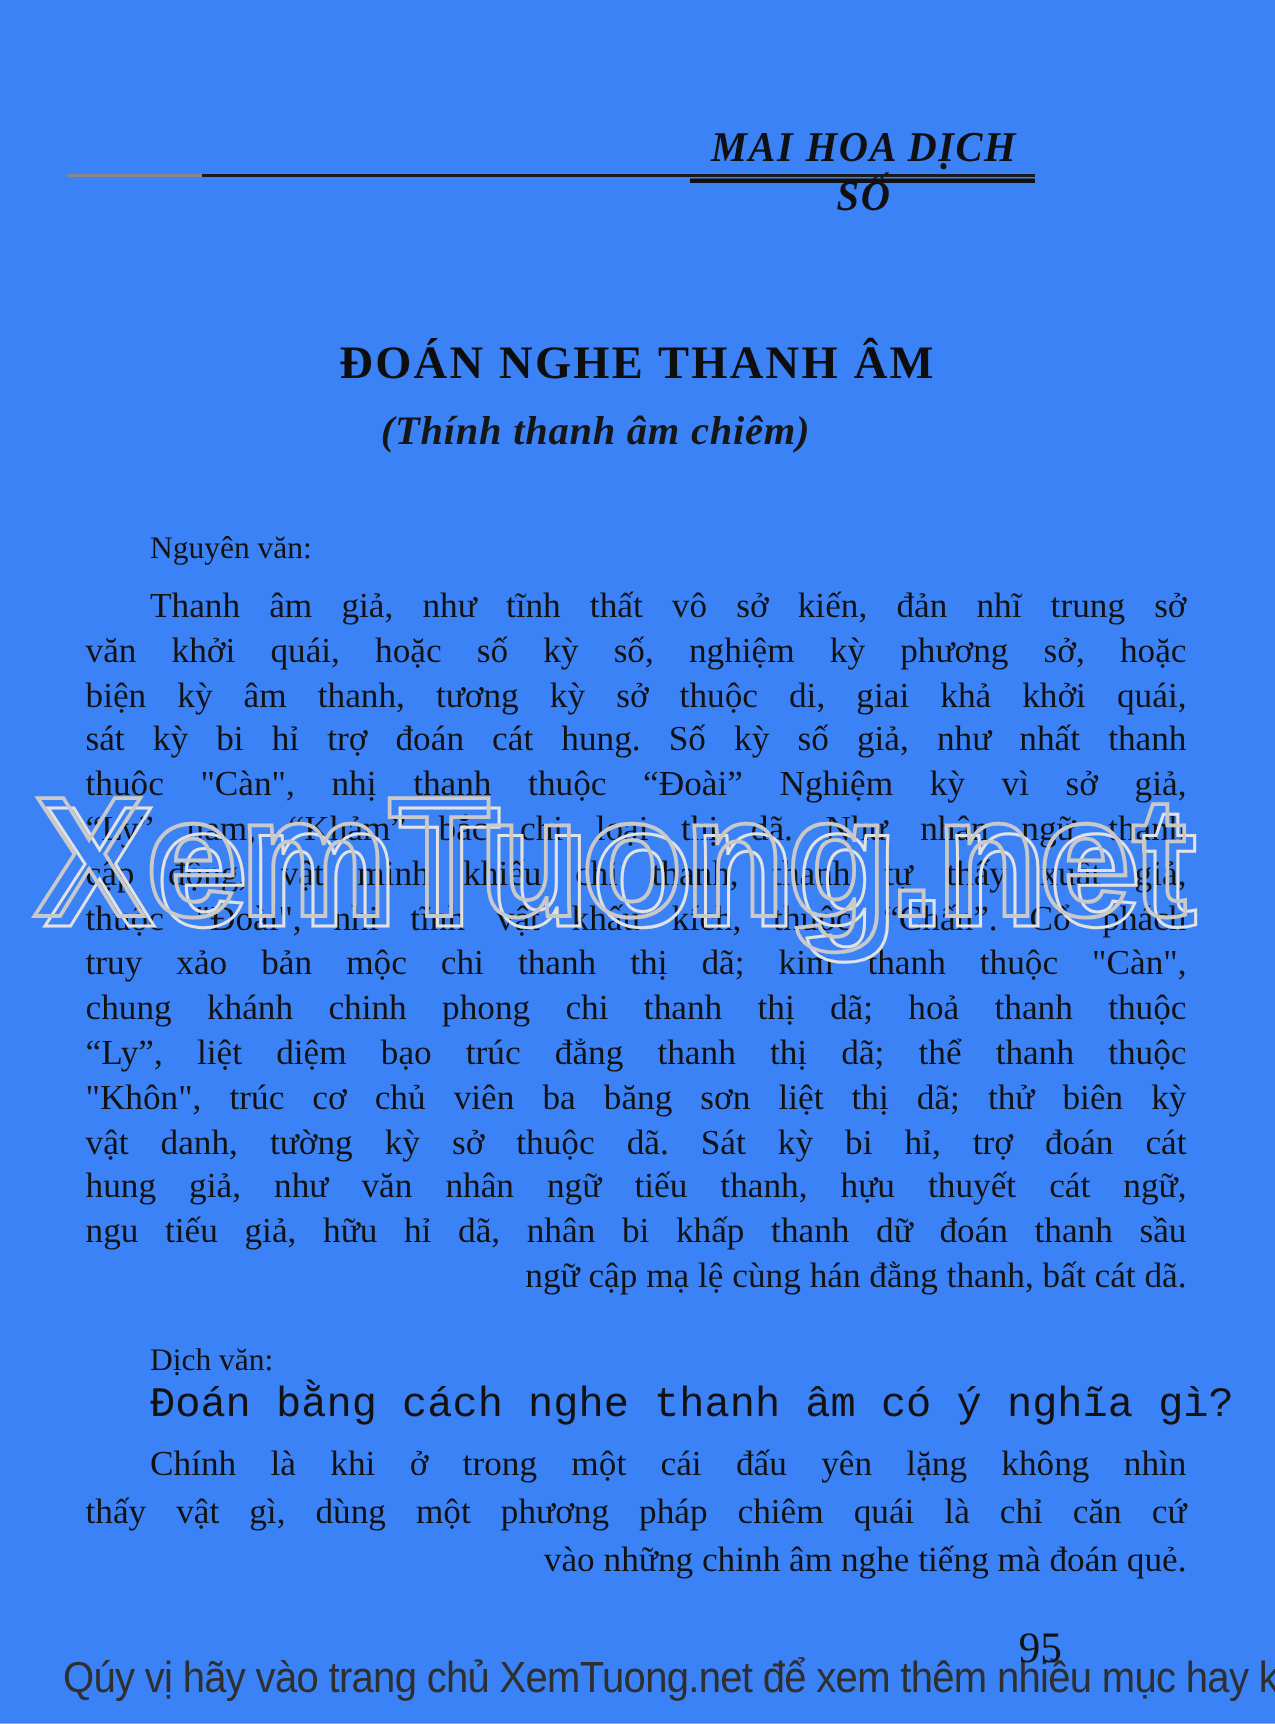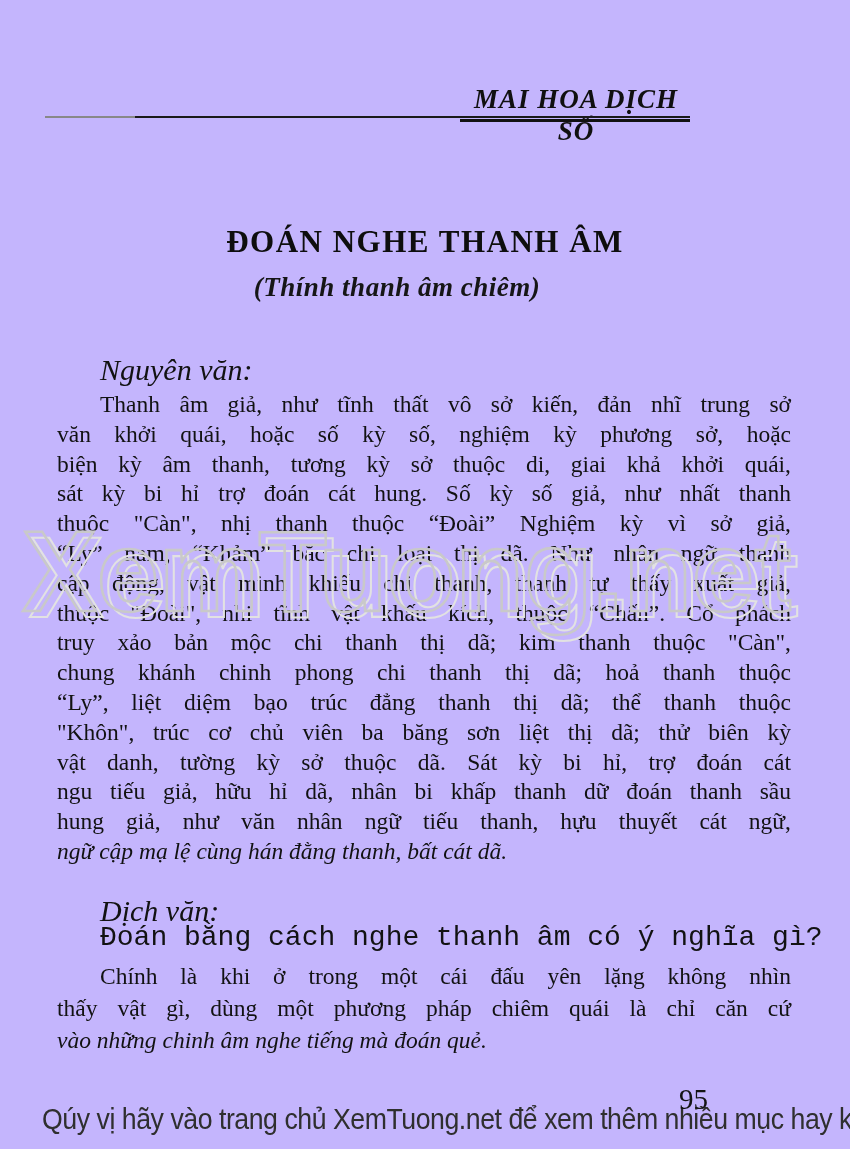--- a/index.html
+++ b/index.html
@@ -1,19 +1,19 @@
 <!DOCTYPE html>
 <html><head>
 <meta charset="utf-8">
 <style>
   html,body{margin:0;padding:0;}
   .page{
     position:relative;
     width:850px;height:1149px;
-    background:#c4b5fd;
+    background:#3b82f6;
     color:#141414;
     font-family:"Liberation Serif","DejaVu Serif",serif;
     overflow:hidden;
   }
   
   .running-title{
     position:absolute;top:84px;left:460px;width:232px;
     font-style:italic;font-weight:bold;font-size:27px;
     letter-spacing:1px;text-align:center;color:#101010;
     transform:scaleY(1.05);
@@ -34,33 +34,33 @@
   }
   .doc-subtitle{
     position:absolute;top:272px;left:0;width:100%;
     text-align:center;font-weight:bold;font-style:italic;font-size:27px;
     letter-spacing:0.5px;color:#161616;
     transform:translateX(-28px);
   }
   
   .section-label{
     position:absolute;left:100px;
-    font-style:italic;font-size:30px;color:#121212;
+    font-size:21px;color:#121212;
   }
   .label-nguyen{top:353px;}
   .label-dich{top:894px;}
   .para{
     position:absolute;left:57px;width:734px;
     font-size:23.5px;color:#121212;
   }
   .para-1{top:390px;line-height:29.8px;}
   .para-2{top:960px;line-height:32px;}
   .line{width:100%;}
   .just{text-align:justify;text-align-last:justify;}
-  .left{text-align:left;font-style:italic;}
+  .left{text-align:right;}
   .indent{text-indent:43px;}
   .question-line{
     position:absolute;top:922px;left:100px;
     font-size:28px;color:#121212;font-family:Liberation Mono, monospace;
   }
   
   .watermark{
     position:absolute;top:512px;left:22px;width:820px;
     font-family:"Liberation Sans","DejaVu Sans",sans-serif;
     font-weight:bold;font-size:112px;line-height:118px;
@@ -112,22 +112,22 @@
     <div class="line just">sát kỳ bi hỉ trợ đoán cát hung. Số kỳ số giả, như nhất thanh</div>
     <div class="line just">thuộc "Càn", nhị thanh thuộc “Đoài” Nghiệm kỳ vì sở giả,</div>
     <div class="line just">“Ly” nam, “Khảm” bắc chi loại thị dã. Như nhân ngữ thanh</div>
     <div class="line just">cập động, vật minh khiếu chi thanh, thanh tự thấy xuất giả,</div>
     <div class="line just">thuộc "Đoài", nhi tĩnh vật khấu kích, thuộc “Chấn”. Cổ phách</div>
     <div class="line just">truy xảo bản mộc chi thanh thị dã; kim thanh thuộc "Càn",</div>
     <div class="line just">chung khánh chinh phong chi thanh thị dã; hoả thanh thuộc</div>
     <div class="line just">“Ly”, liệt diệm bạo trúc đẳng thanh thị dã; thể thanh thuộc</div>
     <div class="line just">"Khôn", trúc cơ chủ viên ba băng sơn liệt thị dã; thử biên kỳ</div>
     <div class="line just">vật danh, tường kỳ sở thuộc dã. Sát kỳ bi hỉ, trợ đoán cát</div>
+    <div class="line just">hung giả, như văn nhân ngữ tiếu thanh, hựu thuyết cát ngữ,</div>
     <div class="line just">ngu tiếu giả, hữu hỉ dã, nhân bi khấp thanh dữ đoán thanh sầu</div>
-    <div class="line just">hung giả, như văn nhân ngữ tiếu thanh, hựu thuyết cát ngữ,</div>
     <div class="line left">ngữ cập mạ lệ cùng hán đằng thanh, bất cát dã.</div>
   </div>
 
   <div class="section-label label-dich">Dịch văn:</div>
 
   <div class="question-line">Đoán bằng cách nghe thanh âm có ý nghĩa gì?</div>
 
   <div class="para para-2">
     <div class="line just indent">Chính là khi ở trong một cái đấu yên lặng không nhìn</div>
     <div class="line just">thấy vật gì, dùng một phương pháp chiêm quái là chỉ căn cứ</div>

